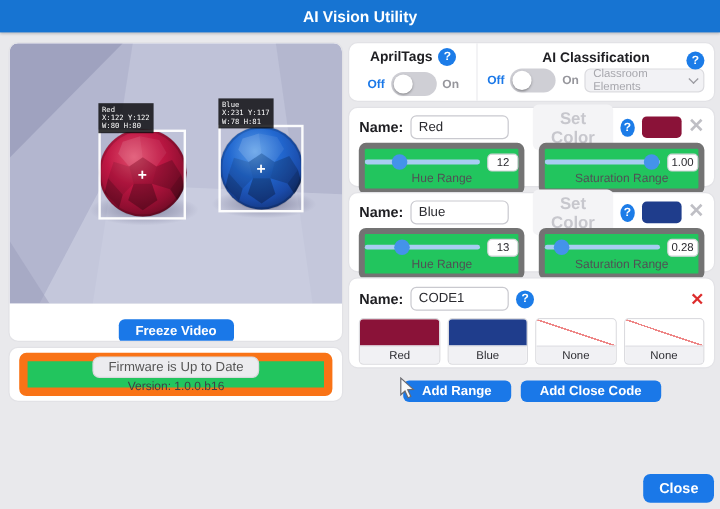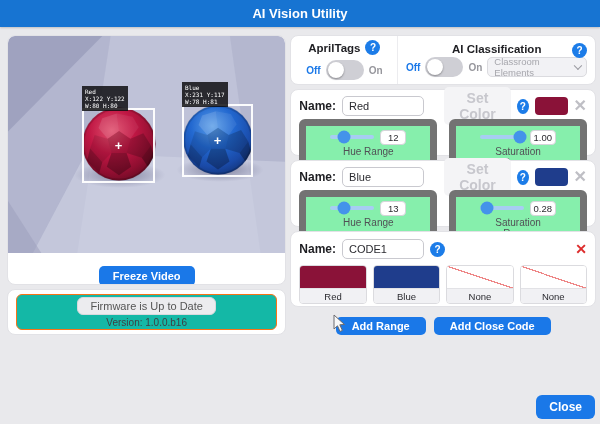--- a/index.html
+++ b/index.html
@@ -56,21 +56,21 @@
   .dlabel {
     position:absolute; background:rgba(12,12,14,.84); color:#fff;
     font-family:"DejaVu Sans Mono", monospace; font-size:6px; line-height:7px;
     padding:2px 3px; white-space:nowrap;
   }
   .freeze-row { height:45px; display:flex; align-items:center; justify-content:center; }
 
   
   .fw-card { height:46px; padding:4px 8px; display:flex; }
   .fw-inner {
-    flex:1; background:#14b8a6; border:1px solid #f97316; border-radius:6px;
+    flex:1; background:#22c55e; border:7px solid #f97316; border-radius:6px;
     display:flex; flex-direction:column; align-items:center; justify-content:center; gap:2px;
   }
   .btn-gray {
     background:#ECECEF; border:1px solid #D9D9DD; color:#555;
     font-size:11px; border-radius:6px; padding:2px 12px; font-family:inherit;
   }
   .version { font-size:10px; color:#3F3F44; }
 
   
   .toggles-card { height:50px; display:flex; }
@@ -107,21 +107,21 @@
     padding:0 6px; width:82px; font-family:inherit; color:#2B2B30; background:#fff;
   }
   .btn-setcolor {
     background:#F4F4F6; color:#C7C7CD; border:none; border-radius:5px;
     font-size:14px; font-weight:bold; padding:3px 9px; margin-left:14px; font-family:inherit;
   }
   .swatch { width:42px; height:18px; border-radius:4px; cursor:pointer; }
   .x-gray { color:#BFBFC5; font-size:16px; line-height:1; margin-left:auto; cursor:pointer; font-weight:bold; }
   .x-red  { color:#DD2C2C; font-size:14px; line-height:1; margin-left:auto; cursor:pointer; font-weight:bold; }
   .range-row { display:flex; gap:12px; margin-top:1px; }
-  .range-box { flex:1; border:7px solid #737373; border-radius:6px; padding:4px 24px 2px; background:#86efac; }
+  .range-box { flex:1; border:5px solid #737373; border-radius:6px; padding:4px 0 2px; background:#22c55e; }
   .slider-row { display:flex; align-items:center; gap:6px; height:14px; }
   .track { flex:1; height:4px; background:#A7CDF2; border-radius:2px; position:relative; cursor:pointer; }
   .sknob {
     position:absolute; top:50%; width:13px; height:13px; background:#4493EA;
     border-radius:50%; transform:translate(-50%,-50%); cursor:pointer;
   }
   .value-box {
     min-width:26px; text-align:center; border:1px solid #D4D4D9; border-radius:4px;
     font-size:9.5px; padding:1px 3px; color:#2B2B30; background:#fff;
   }

